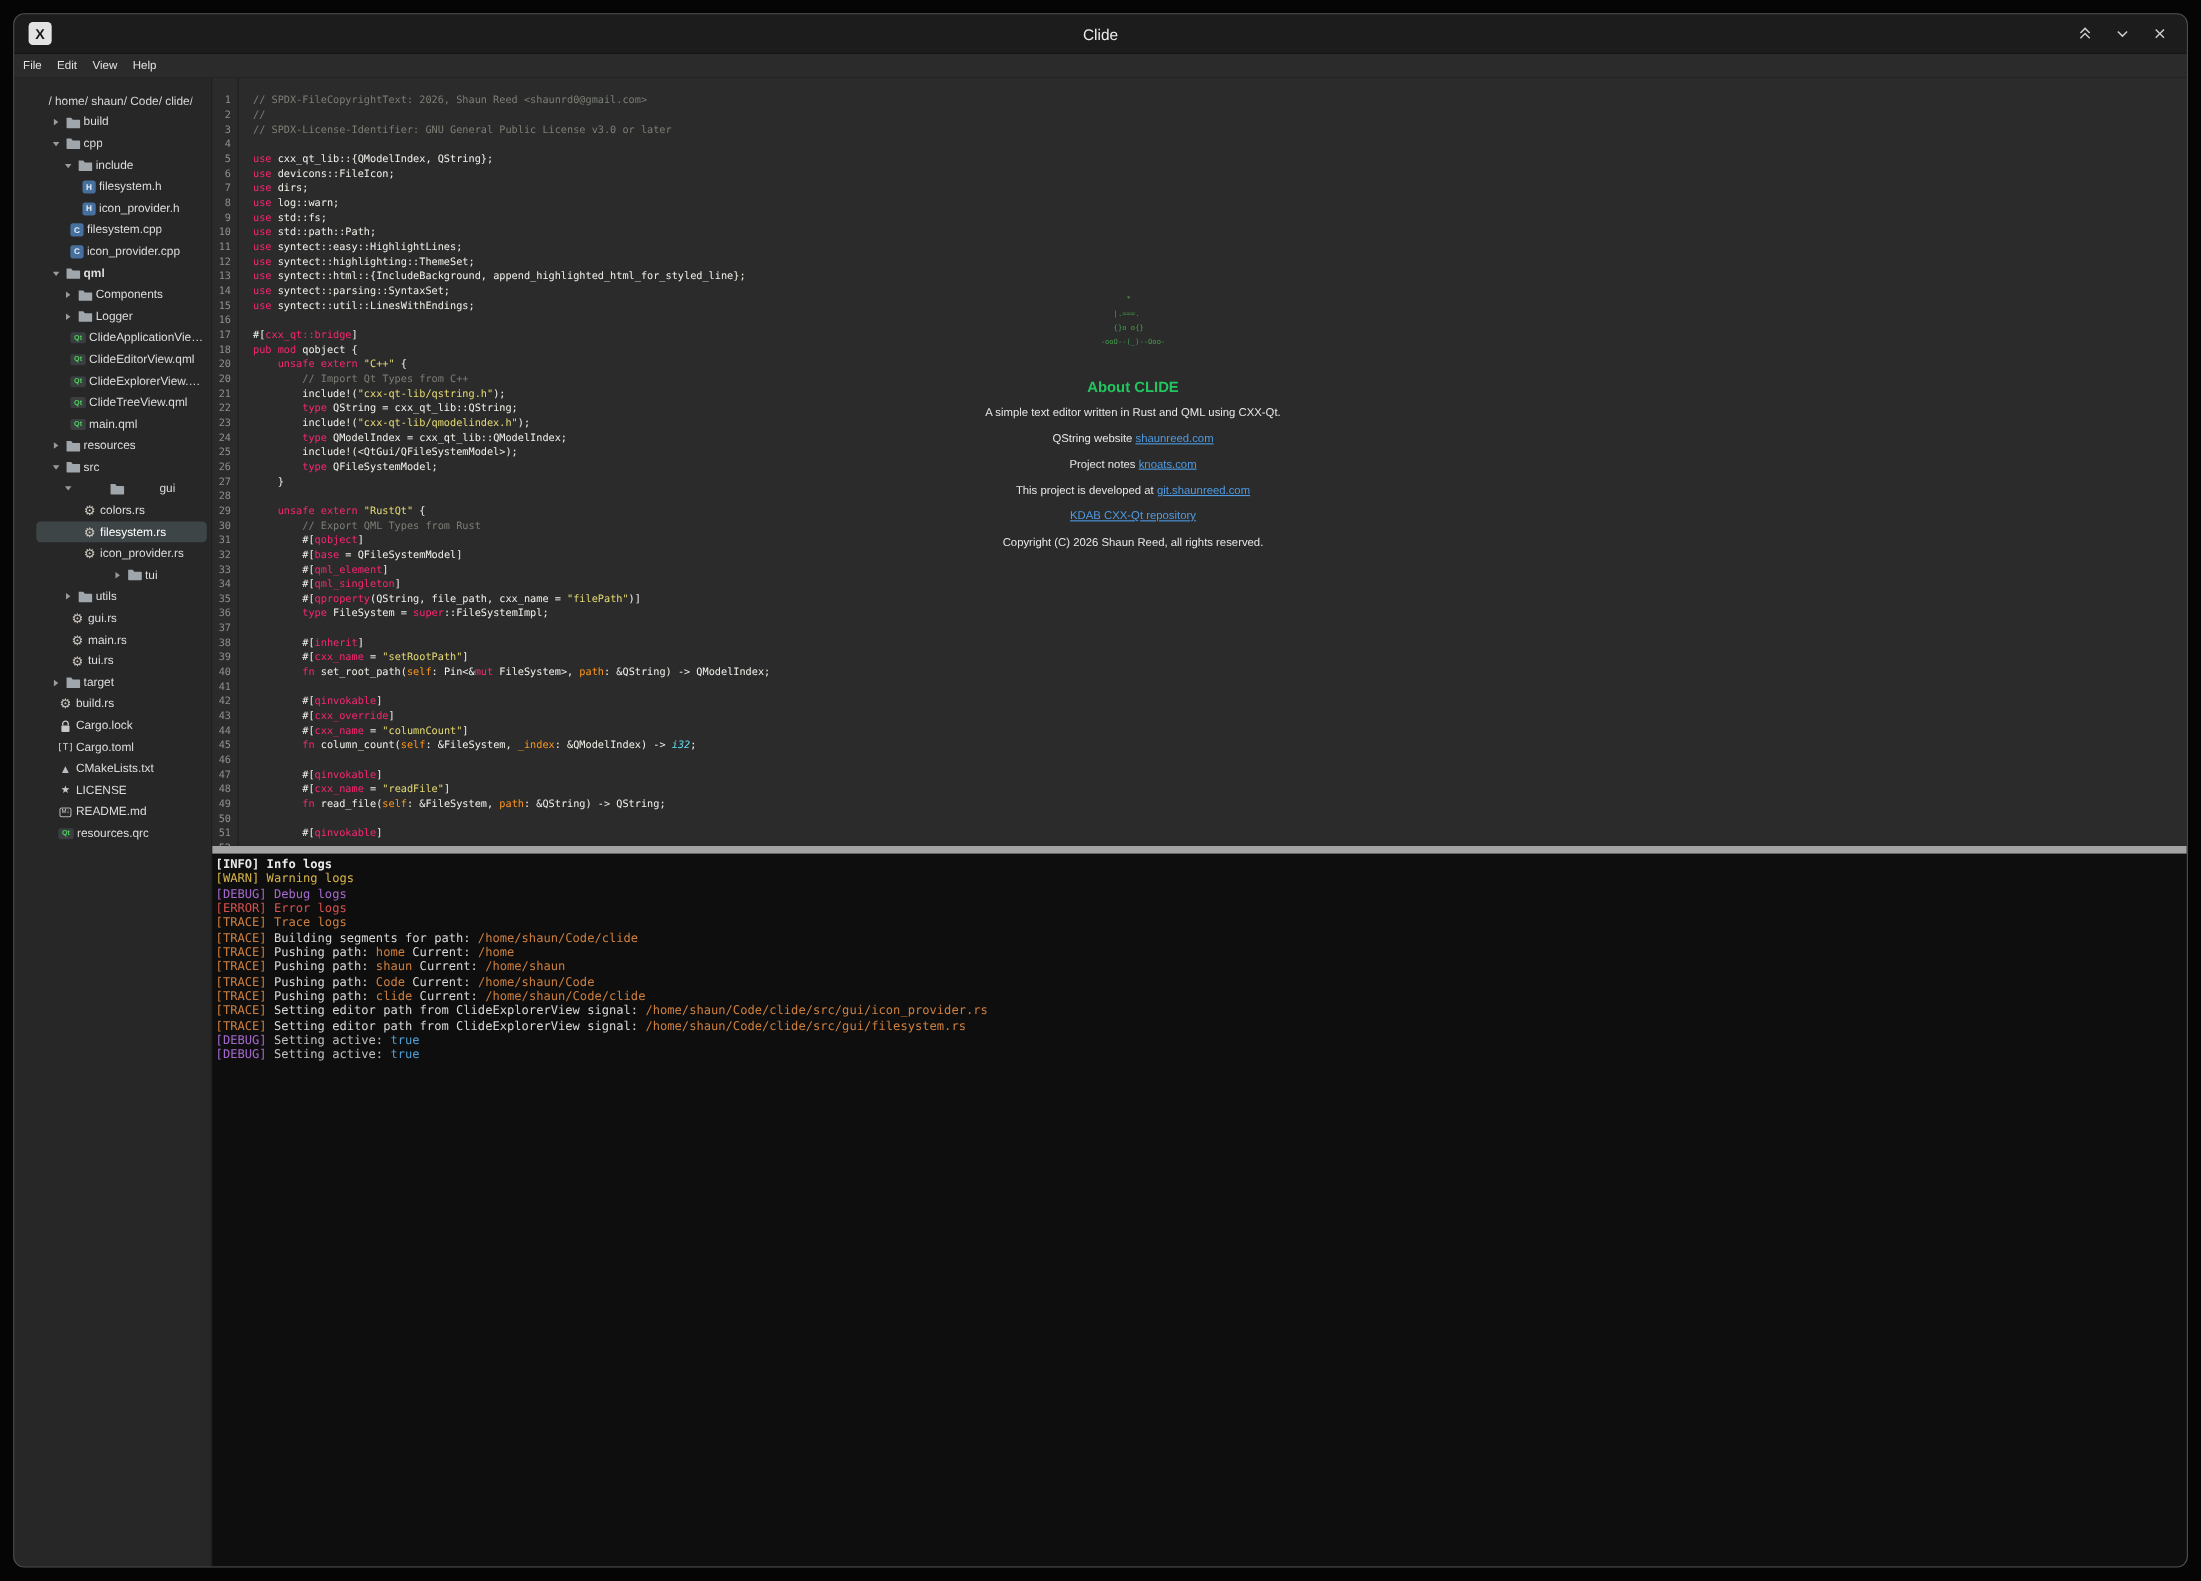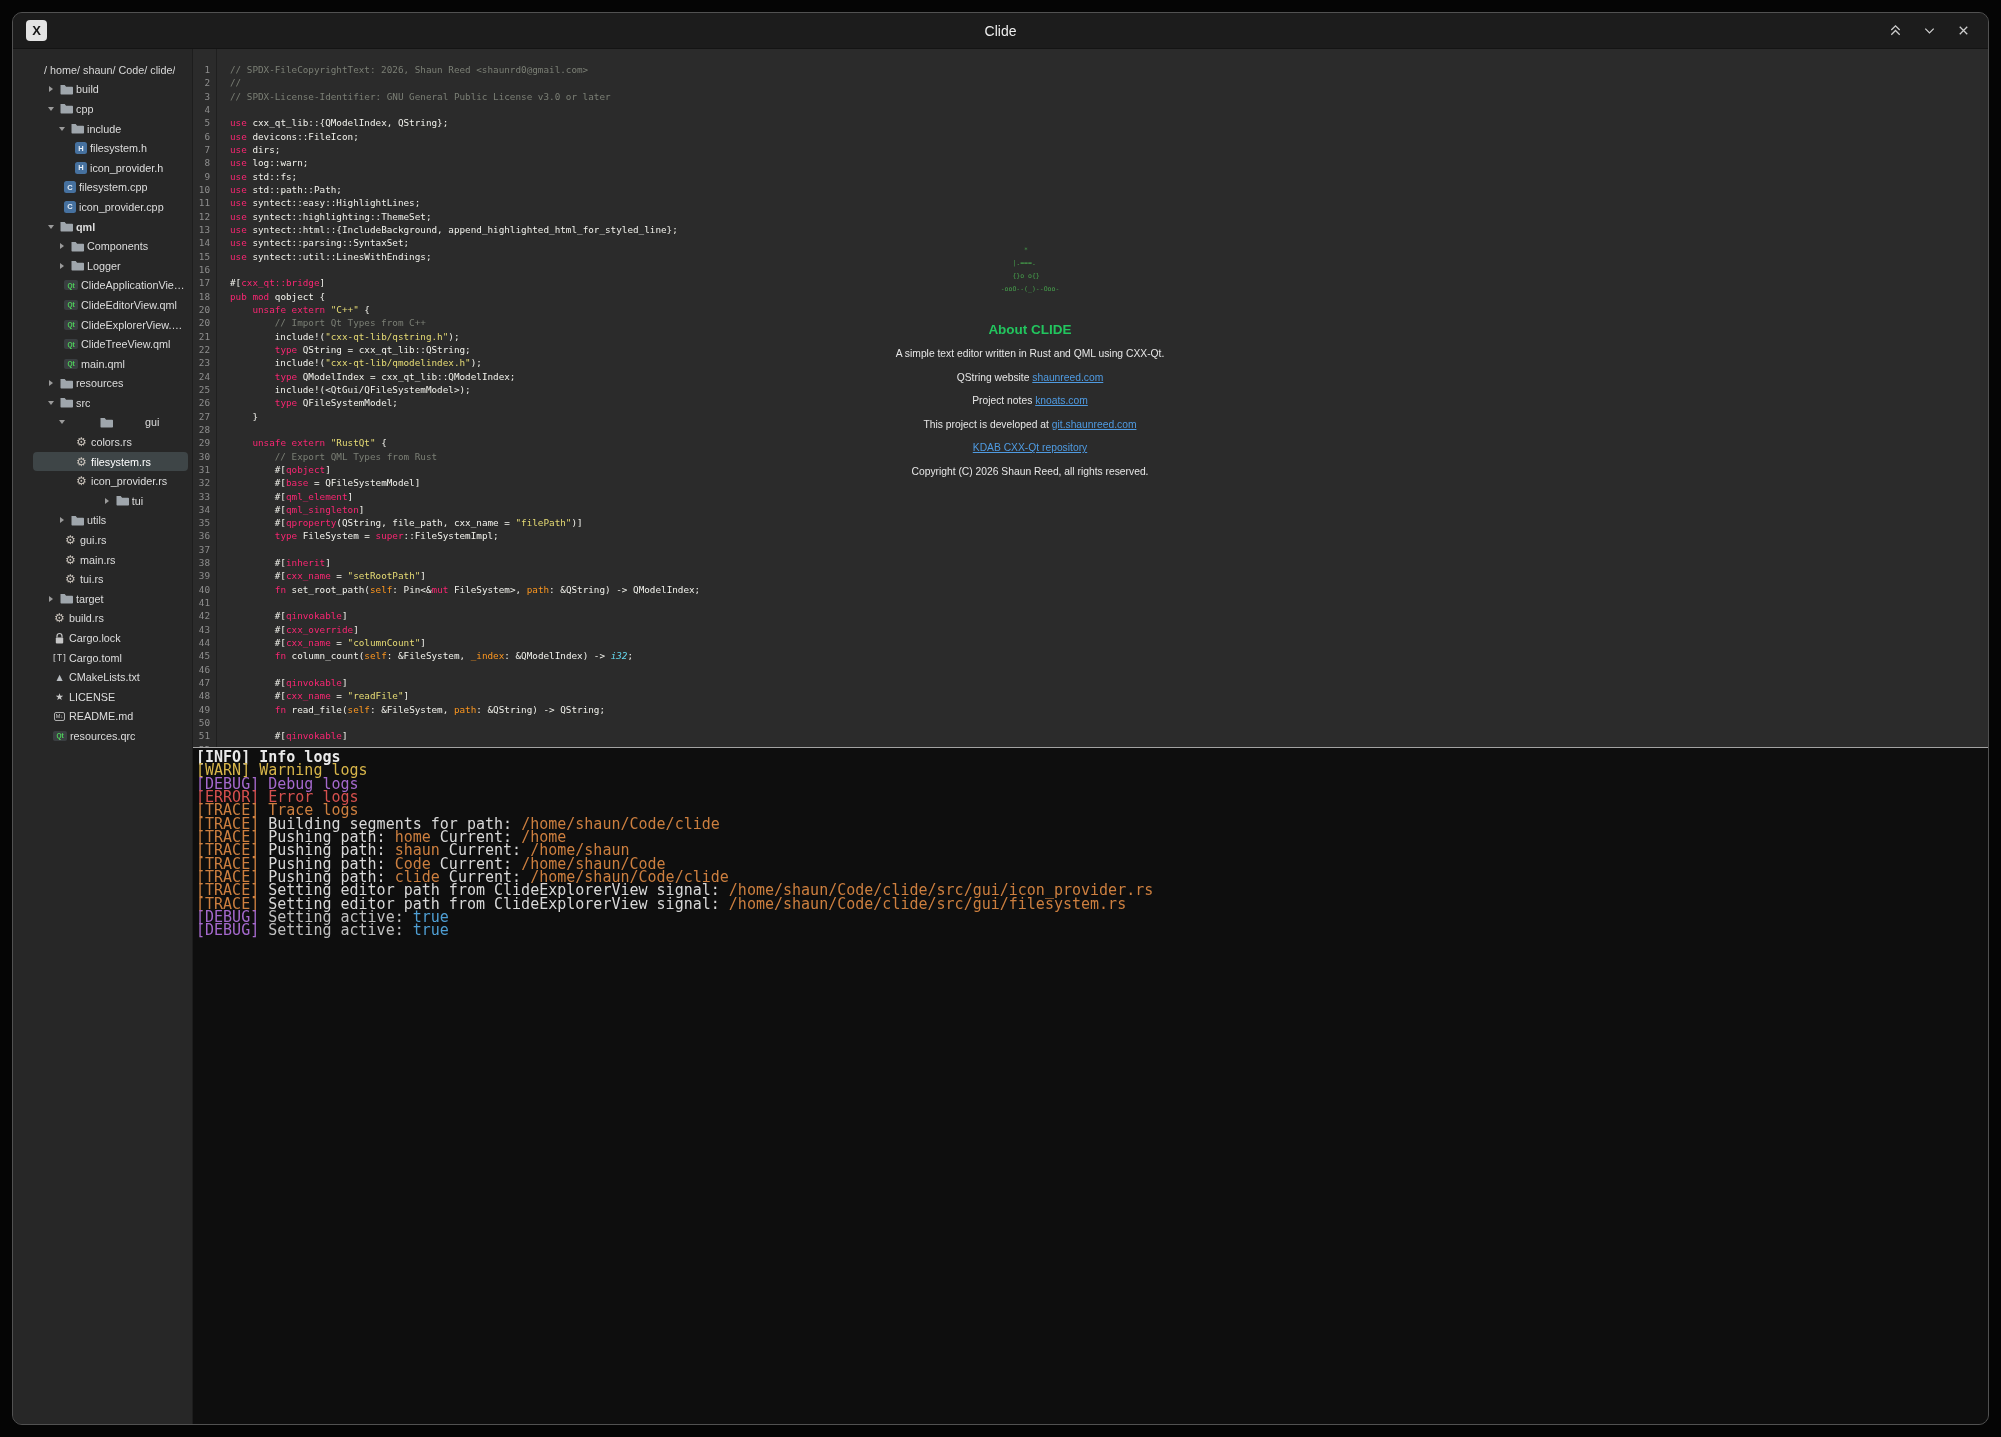--- a/index.html
+++ b/index.html
@@ -53,22 +53,22 @@
   font-size:9.3px;line-height:13.34px;white-space:pre;overflow:hidden}
 .ln{height:13.34px}
 .tk-cm{color:#7b7f75}.tk-kw{color:#f92672}.tk-st{color:#e6db74}.tk-pl{color:#f1f1eb}
 .tk-pr{color:#fd971f}.tk-ty{color:#66d9ef;font-style:italic}
 .about{position:absolute;left:637px;top:195px;width:400px;text-align:center}
 .ascii{font-family:"DejaVu Sans Mono",monospace;font-size:6.5px;line-height:13px;color:#46a14c;
   margin-bottom:26px;display:inline-block;text-align:left;white-space:pre}
 .about-title{font-size:13.5px;font-weight:bold;color:#22c55e;margin-bottom:12px}
 .about-line{font-size:10.3px;line-height:10.5px;color:#e6e6e6;margin-bottom:13px}
 .about-link{color:#4f9be2;text-decoration:underline;cursor:pointer}
-.log{flex:1;background:#0e0e0e;border-top:1px solid #a3a3a3;padding:3px 0 0 3px;
-  font-family:"DejaVu Sans Mono","Liberation Mono",monospace;font-size:15px;line-height:13.34px;
+.log{flex:1;background:#0e0e0e;border-top:7px solid #a3a3a3;padding:3px 0 0 3px;
+  font-family:"DejaVu Sans Mono","Liberation Mono",monospace;font-size:11px;line-height:13.34px;
   white-space:pre;overflow:hidden}
 .log-line{height:13.34px}
 .lg-info{color:#e9e9e9;font-weight:bold}.lg-warn{color:#d7b54a}.lg-debug{color:#a569cd}
 .lg-error{color:#d6504e}.lg-trace{color:#cd7f3f}.lg-msg{color:#d8d8d8}.lg-val{color:#cd7f3f}
 .lg-dim{color:#c0c0c0}.lg-bool{color:#4f9fd4}
 </style>
 </head>
 <body>
 
 <div class="window">
@@ -89,20 +89,26 @@
           </svg>
       </div>
       <div class="wc">
         <svg width="15" height="15" viewBox="0 0 16 16">
             <path d="M4 4 L12 12 M12 4 L4 12" fill="none" stroke="#cdcdcd" stroke-width="1.4"></path>
           </svg>
       </div>
     </div>
   </div>
 
+  <div class="menubar" id="menubar">
+      <div class="menu-item">File</div>
+      <div class="menu-item">Edit</div>
+      <div class="menu-item">View</div>
+      <div class="menu-item">Help</div>
+    </div>
 
   <div class="content">
     <div class="sidebar">
       <div class="tree-row tree-root">
         <span class="tree-label">/ home/ shaun/ Code/ clide/</span>
       </div>
       <div id="file-tree">
           <div class="tree-row" style="padding-left: 14px; text-align: right;">
             <span class="arrow collapsed"></span>
             <svg class="fic" width="13" height="13" viewBox="0 0 13 13">

